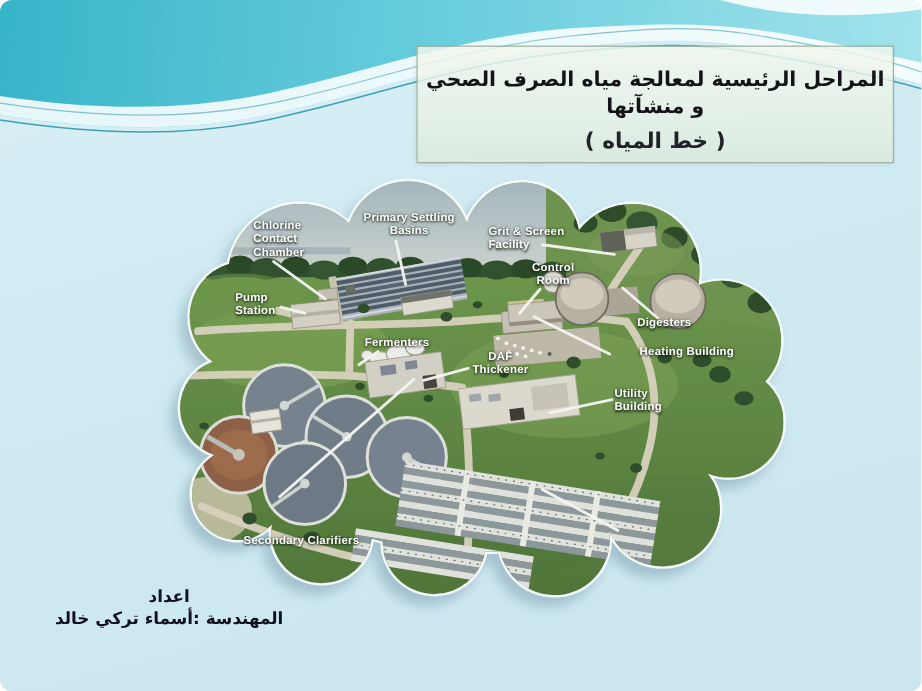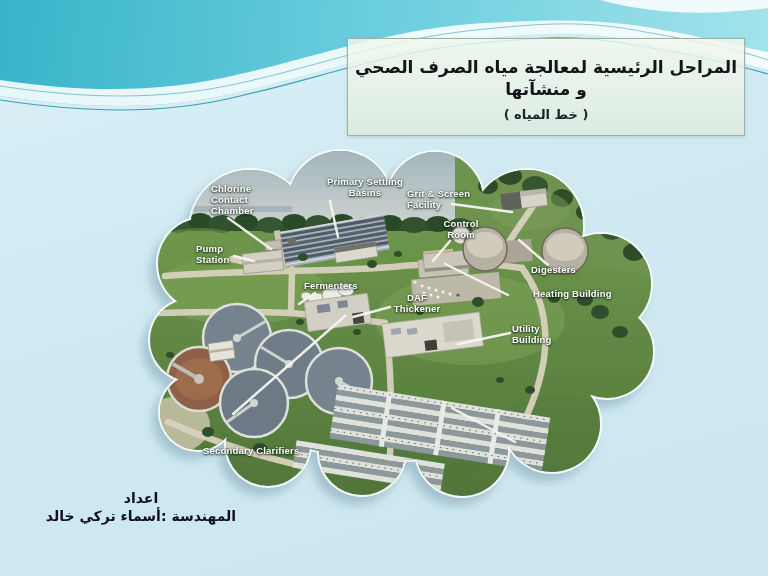--- a/index.html
+++ b/index.html
@@ -3,41 +3,42 @@
 <meta charset="utf-8">
 <style>
   html,body{margin:0;padding:0;}
   body{
     width:768px;height:576px;overflow:hidden;
     font-family:"Liberation Sans","DejaVu Sans",sans-serif;
   }
   .slide{
     position:relative;width:768px;height:576px;overflow:hidden;
     background:linear-gradient(165deg,#daf0f6 0%,#d0eaf2 40%,#cbe6ef 100%);
+    border-radius:10px;
   }
   .bg-waves{position:absolute;left:0;top:0;z-index:1;}
   .scene-svg{position:absolute;left:0;top:0;z-index:2;}
   .title-box{
     position:absolute;left:347px;top:38px;width:398px;height:98px;z-index:3;
     box-sizing:border-box;
     background:linear-gradient(180deg,rgba(243,248,238,0.82) 0%,rgba(228,240,229,0.86) 70%,rgba(219,234,221,0.88) 100%);
     border:1px solid #9db2a0;
     box-shadow:0 1px 3px rgba(90,125,140,0.25);
     text-align:center;
     padding-top:17px;
   }
   .title-main{
     direction:rtl;
     font-family:"DejaVu Sans",sans-serif;
     font-weight:bold;font-size:17px;line-height:1.3;color:#141418;
   }
   .title-sub{
     direction:rtl;margin-top:7px;
     font-family:"DejaVu Sans",sans-serif;
-    font-weight:bold;font-size:13px;color:#20242a;
+    font-weight:bold;font-size:18px;color:#20242a;
   }
   .credit{
     position:absolute;left:28px;top:489px;width:226px;z-index:3;
     direction:rtl;text-align:center;
     font-family:"DejaVu Sans",sans-serif;
     font-weight:bold;font-size:14px;line-height:1.3;color:#10101e;
   }
   .callout{
     position:absolute;z-index:4;
     font-family:"Liberation Sans","DejaVu Sans",sans-serif;
@@ -347,21 +348,21 @@
   </svg>
 
   <div class="title-box">
     <div class="title-main">المراحل الرئيسية لمعالجة مياه الصرف الصحي و منشآتها</div>
     <div class="title-sub">( خط المياه )</div>
   </div>
 
   <div class="callout" style="left:211px;top:184px;width:60px;">Chlorine
 Contact
 Chamber</div>
-  <div class="callout ta-c" style="left:296px;top:177px;width:90px;margin-left:24px;">Primary Settling
+  <div class="callout ta-c" style="left:296px;top:177px;width:90px;">Primary Settling
 Basins</div>
   <div class="callout" style="left:407px;top:189px;width:70px;">Grit &amp; Screen
 Facility</div>
   <div class="callout ta-c" style="left:440px;top:219px;width:42px;">Control
 Room</div>
   <div class="callout" style="left:196px;top:244px;width:42px;">Pump
 Station</div>
   <div class="callout" style="left:304px;top:281px;width:62px;">Fermenters</div>
   <div class="callout ta-c" style="left:391px;top:293px;width:52px;">DAF
 Thickener</div>

